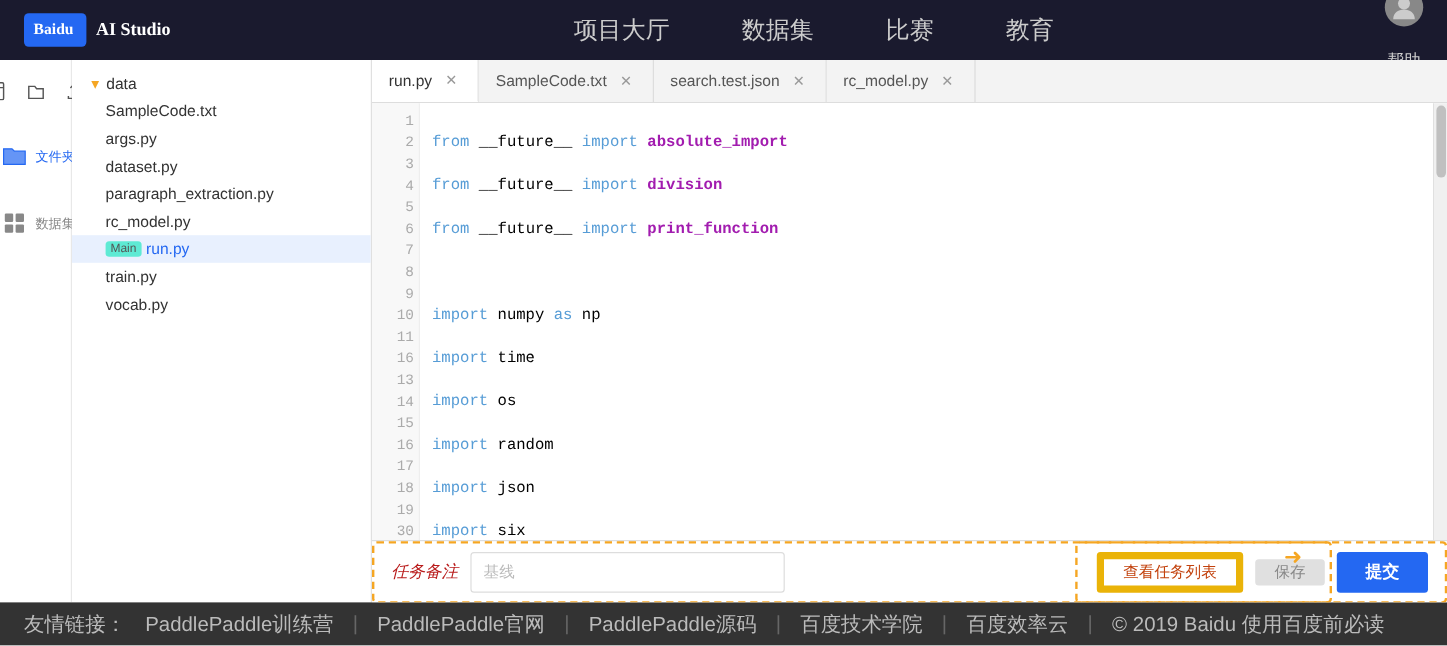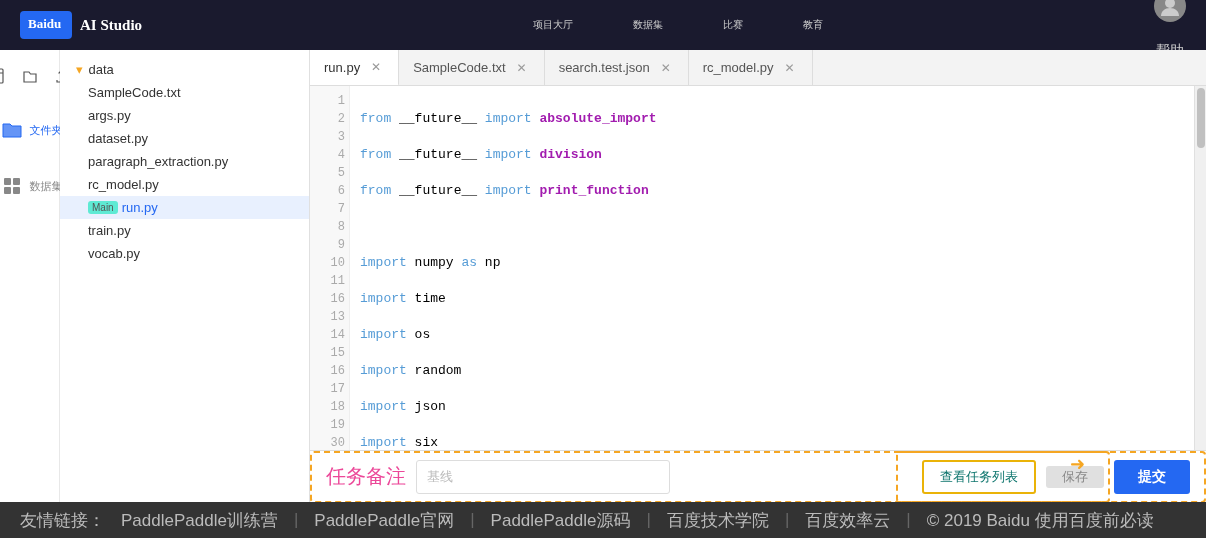--- a/index.html
+++ b/index.html
@@ -33,21 +33,21 @@
       color: #fff;
     }
     .topnav-links {
       display: flex;
       gap: 60px;
       flex: 1;
       justify-content: center;
     }
     .topnav-link {
       color: #ccc;
-      font-size: 10px;
+      font-size: 20px;
       cursor: pointer;
     }
     .topnav-right {
       display: flex;
       align-items: center;
       gap: 20px;
       flex-direction: column;
     }
     .avatar-circle {
       width: 32px;
@@ -279,44 +279,45 @@
       height: 52px;
       background: #fff;
       border-top: 1px solid #ddd;
       display: flex;
       align-items: center;
       padding: 0 16px;
       gap: 10px;
       position: relative;
     }
     .task-label {
-      font-size: 20px;
-      color: #ec4899;
+      font-size: 14px;
+      color: #b91c1c;
       white-space: nowrap;
+      font-style: italic;
     }
     .task-input {
       height: 34px;
       flex: 1;
       border: 1px solid #ddd;
       border-radius: 3px;
       padding: 0 10px;
       font-size: 13px;
       color: #999;
       outline: none;
       max-width: 360px;
     }
     .task-input::placeholder { color: #bbb; }
     .view-tasks-btn {
       height: 34px;
       padding: 0 16px;
       background: #fff;
-      border: 2px solid #eab308;
+      border: 6px solid #eab308;
       border-radius: 3px;
       font-size: 13px;
-      color: #0f766e;
+      color: #c2410c;
       cursor: pointer;
       white-space: nowrap;
     }
     .save-btn {
       height: 22px;
       padding: 0 16px;
       background: #e0e0e0;
       border: none;
       border-radius: 3px;
       font-size: 13px;

